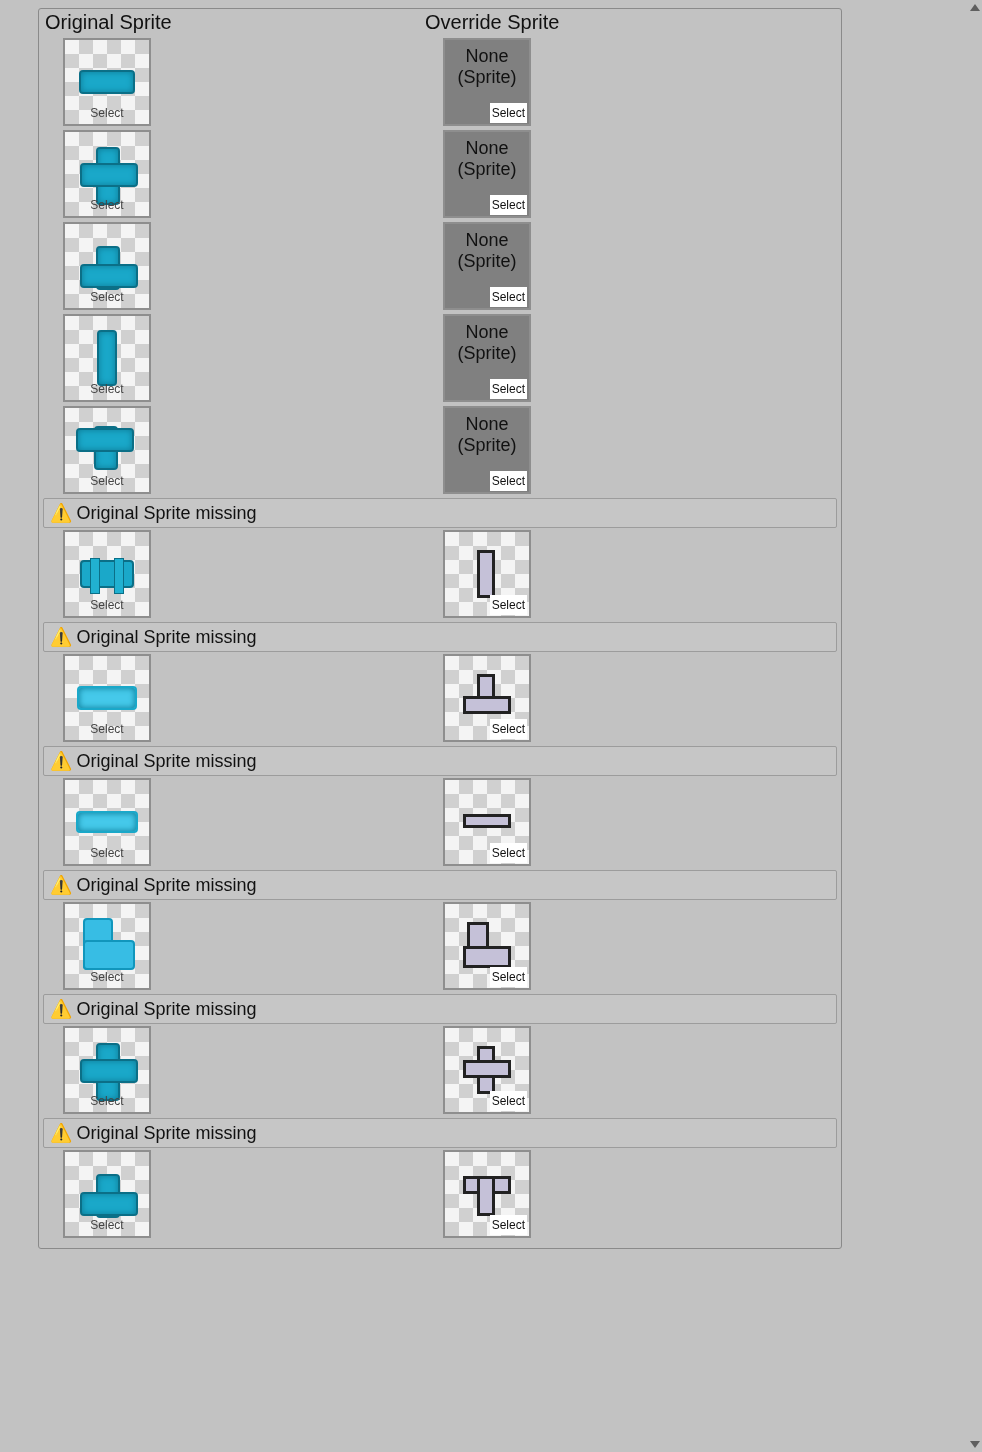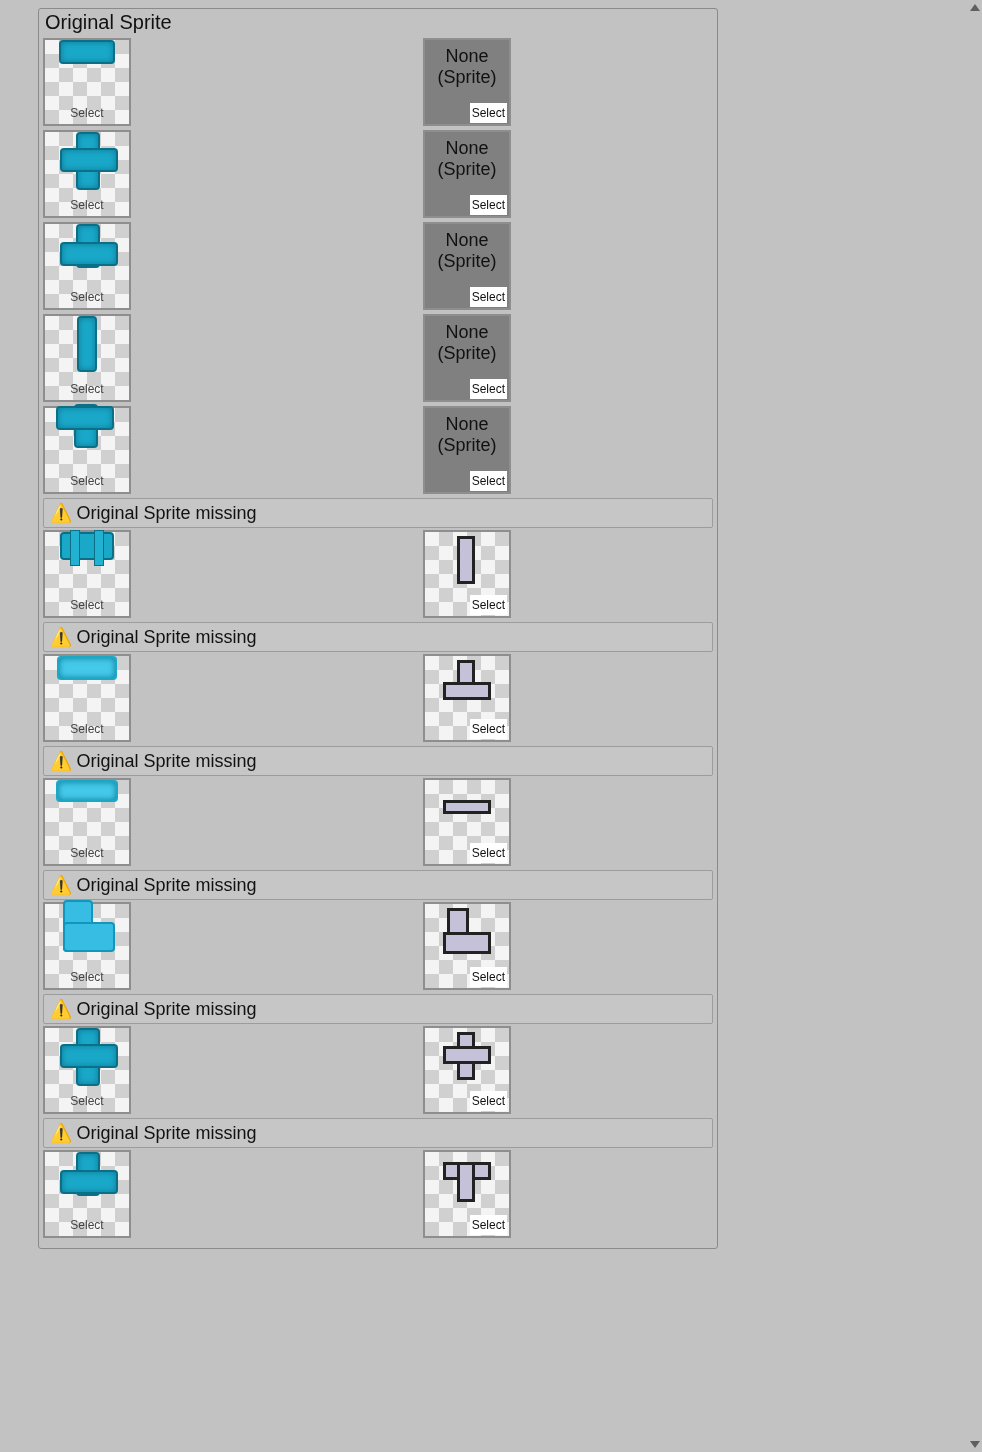--- a/index.html
+++ b/index.html
@@ -25,21 +25,21 @@
     position: absolute;
     left: 2px;
   }
   .scrollbar .up-arrow { border-bottom: 7px solid #5f5f5f; top: 4px; }
   .scrollbar .down-arrow { border-top: 7px solid #5f5f5f; bottom: 4px; }
 
   .panel {
     border: 1px solid #8a8a8a;
     border-radius: 3px;
     background: #c2c2c2;
-    width: 680px;
+    width: 804px;
     margin-left: 28px;
   }
   .header-row {
     display: flex;
     padding: 2px 6px 4px 6px;
     font-size: 20px;
     color: #111;
   }
   .header-row .col-left { width: 380px; }
   .header-row .col-right { flex: 1; }
@@ -67,20 +67,22 @@
 
   .sprite-cell {
     width: 88px;
     height: 88px;
     border: 2px solid #8e8e8e;
     background:
       repeating-conic-gradient(#d0d0d0 0 25%, #f4f4f4 0 50%) 0 0/28px 28px;
     position: relative;
     display: flex;
     justify-content: center;
+    align-items: center;
+    margin-left: 20px;
   }
   .sprite-cell.override-none {
     background: #808080;
     flex-direction: column;
     justify-content: flex-start;
     color: #111;
     font-size: 18px;
     text-align: center;
     padding-top: 6px;
   }
@@ -143,20 +145,21 @@
   .px .e { left:4px; top:26px; width:48px; height:26px; }
   .px .f { left:18px; top:4px; width:18px; height:30px; }
 </style>
 </head>
 <body>
 
 <div class="panel">
 
   <div class="header-row">
     <div class="col-left">Original Sprite</div>
+    <div class="col-right">Override Sprite</div>
   </div>
 
   <div class="rows">
 
     <div class="sprite-row">
       <div class="col-left-cell">
         <div class="sprite-cell original">
           <div class="pipe pipe-h"></div>
           <button class="select-btn">Select</button>
         </div>

